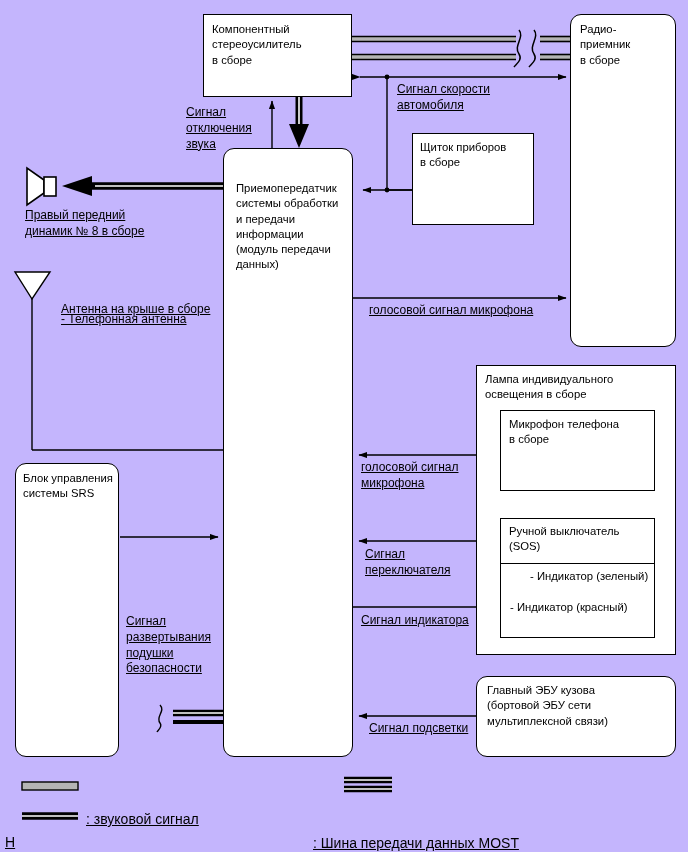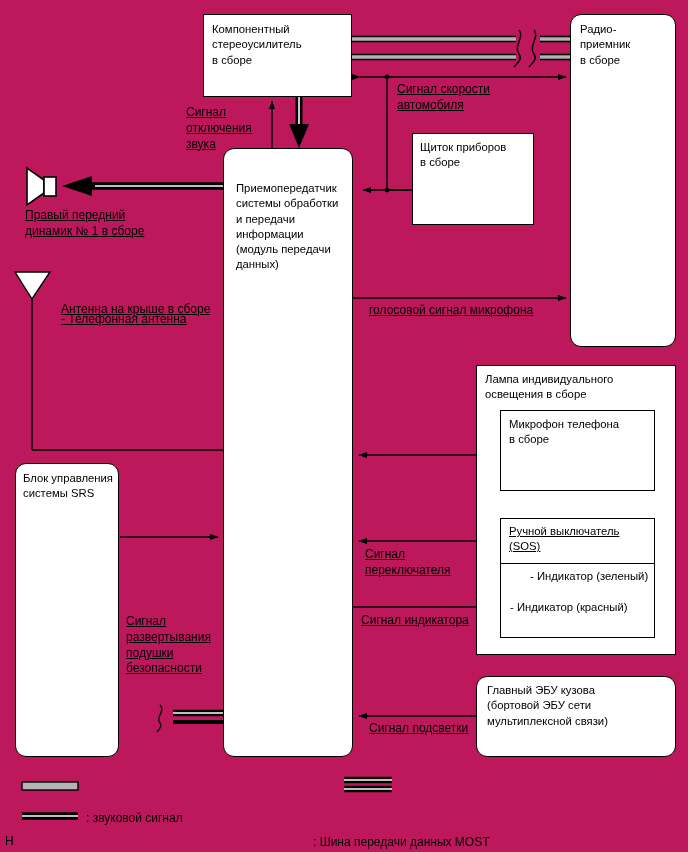--- a/index.html
+++ b/index.html
@@ -1,24 +1,24 @@
 <!DOCTYPE html>
 <html><head>
 <meta charset="utf-8">
 <style>
   html,body{margin:0;padding:0;background:#ffffff;}
   body{font-family:"Liberation Sans","DejaVu Sans",sans-serif;}
-  #stage{position:relative;width:688px;height:852px;background:#be185d;overflow:hidden;}
+  #stage{position:relative;width:688px;height:852px;background:#c4b5fd;overflow:hidden;}
   #wires{position:absolute;left:0;top:0;width:688px;height:852px;}
   .box{position:absolute;box-sizing:border-box;border:1.6px solid #000;background:#fff;}
   .rbox{border-radius:11px;}
   .lab{position:absolute;color:#000;line-height:1.32;white-space:pre-line;}
   .t11{font-size:12px;text-decoration:underline;}
   .boxlab{position:absolute;font-size:11.3px;line-height:1.35;color:#000;white-space:pre-line;}
-  .legrow{position:absolute;font-size:12px;color:#000;}
+  .legrow{position:absolute;font-size:14px;color:#000;text-decoration:underline;}
 </style>
 </head>
 <body>
 
 <div id="stage">
 
   <svg id="wires" viewBox="0 0 688 852">
     <defs>
       <marker id="ah" markerWidth="9" markerHeight="9" refX="8.4" refY="3.2" orient="auto" markerUnits="userSpaceOnUse">
         <path d="M0,0 L9,3.2 L0,6.4 z" fill="#000"></path>
@@ -151,46 +151,48 @@
 
   <div class="box" style="left:476px;top:365px;width:200px;height:290px;"></div>
   <div class="boxlab" style="left:485px;top:372px;width:190px;">Лампа индивидуального
 освещения в сборе</div>
 
   <div class="box" style="left:500px;top:410px;width:155px;height:81px;"></div>
   <div class="boxlab" style="left:509px;top:417px;width:146px;">Микрофон телефона
 в сборе</div>
 
   <div class="box" style="left:500px;top:518px;width:155px;height:120px;"></div>
-  <div class="boxlab" style="left:509px;top:524px;width:146px;text-decoration:underline;">Ручной выключатель
+  <div class="boxlab" style="left:509px;top:524px;width:146px;">Ручной выключатель
 (SOS)</div>
   <div style="position:absolute;left:500px;top:563px;width:155px;height:0;border-top:1.6px solid #000;"></div>
   <div class="boxlab" style="left:510px;top:569px;width:146px;margin-left:20px;">- Индикатор (зеленый)</div>
   <div class="boxlab" style="left:510px;top:600px;width:146px;">- Индикатор (красный)</div>
 
   <div class="box rbox" style="left:476px;top:676px;width:200px;height:81px;"></div>
   <div class="boxlab" style="left:487px;top:683px;width:190px;">Главный ЭБУ кузова
 (бортовой ЭБУ сети
 мультиплексной связи)</div>
 
   <div class="lab t11" style="left:25px;top:208px;width:160px;">Правый передний
-динамик № 1 в сборе</div>
+динамик № 8 в сборе</div>
 
   <div class="lab t11" style="left:61px;top:273px;width:180px;margin-top:29px;">Антенна на крыше в сборе</div>
   <div class="lab t11" style="left:61px;top:312px;width:180px;">- Телефонная антенна</div>
 
   <div class="lab t11" style="left:186px;top:105px;width:80px;">Сигнал
 отключения
 звука</div>
 
   <div class="lab t11" style="left:397px;top:82px;width:140px;">Сигнал скорости
 автомобиля</div>
 
   <div class="lab t11" style="left:369px;top:303px;width:230px;">голосовой сигнал микрофона</div>
 
+  <div class="lab t11" style="left:361px;top:460px;width:150px;">голосовой сигнал
+микрофона</div>
 
   <div class="lab t11" style="left:365px;top:547px;width:120px;">Сигнал
 переключателя</div>
 
   <div class="lab t11" style="left:361px;top:613px;width:150px;">Сигнал индикатора</div>
 
   <div class="lab t11" style="left:126px;top:614px;width:110px;">Сигнал
 развертывания
 подушки
 безопасности</div>

